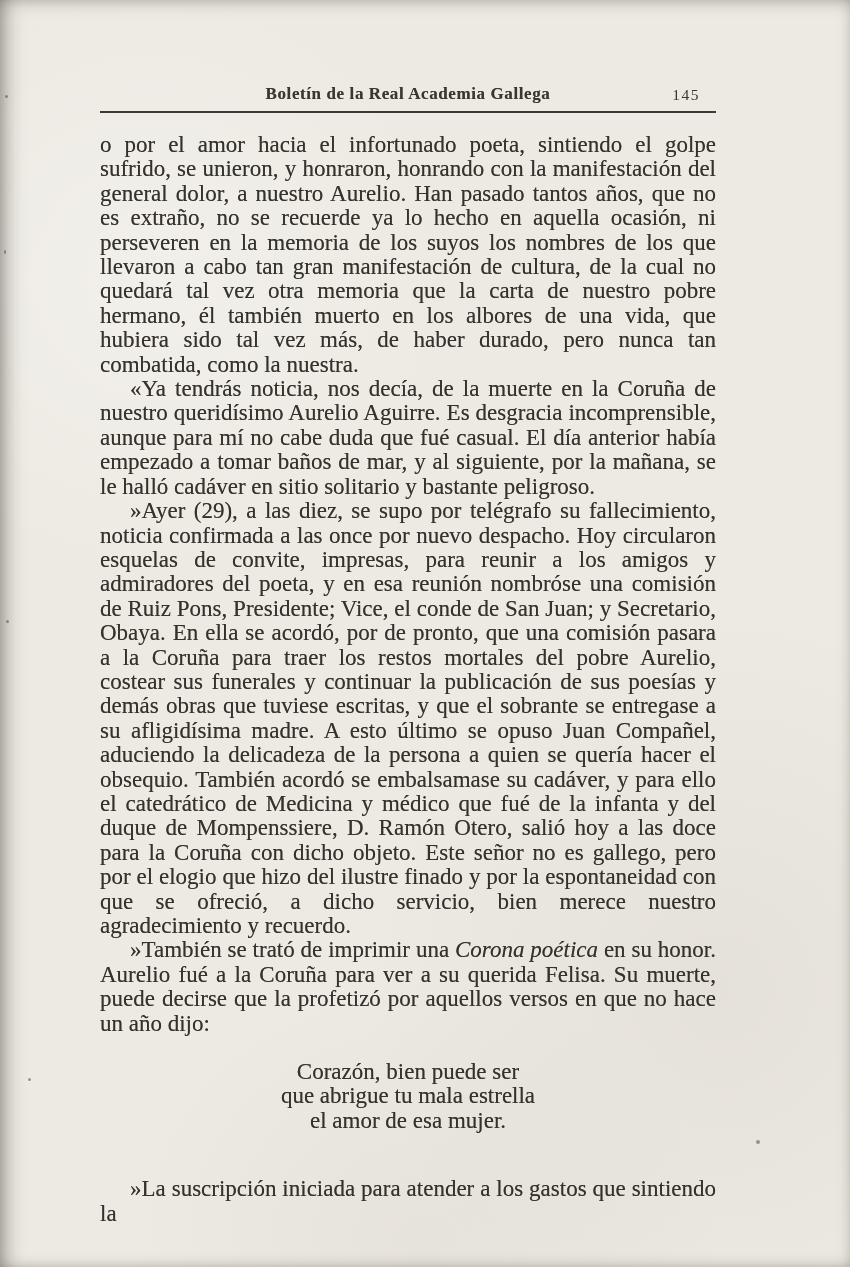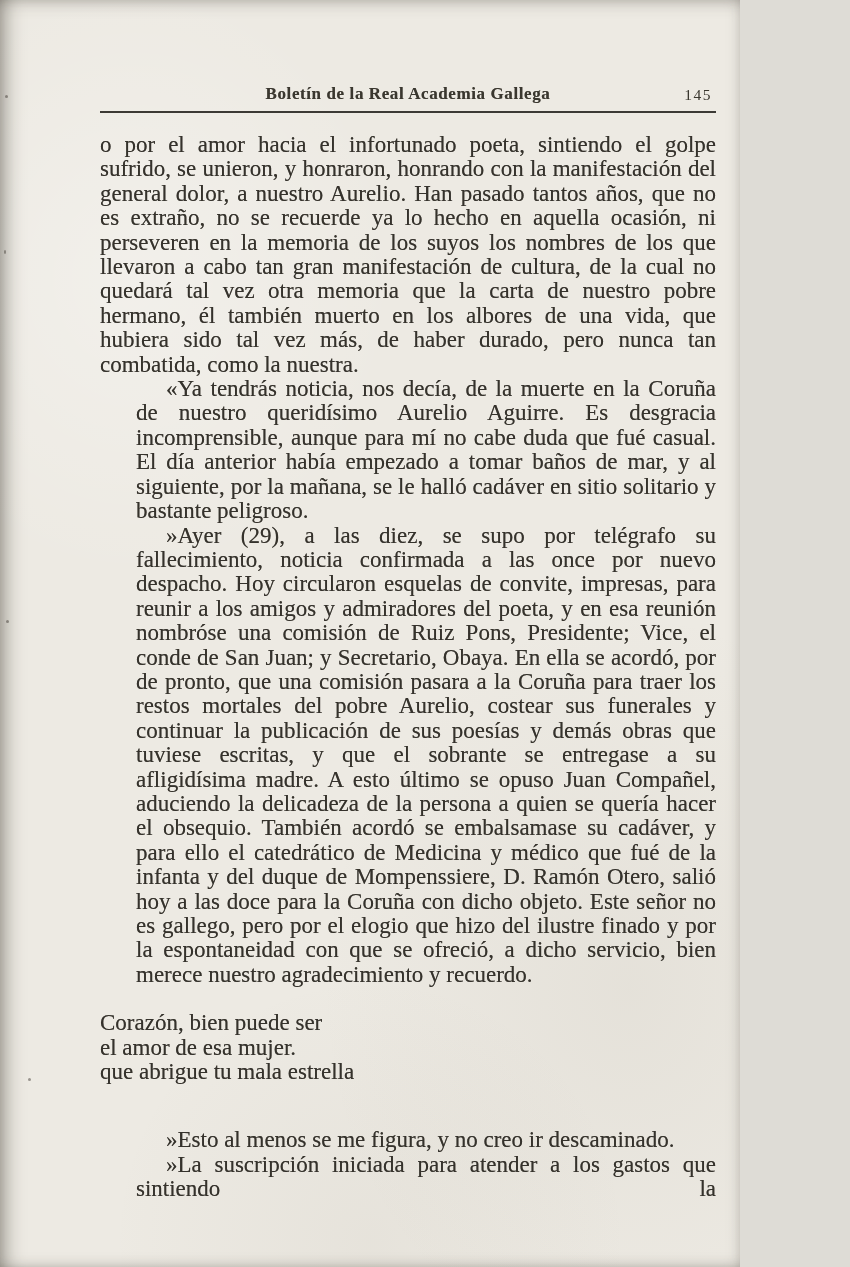--- a/index.html
+++ b/index.html
@@ -6,21 +6,21 @@
     --paper: #edeae3;
     --ink: #35322c;
     --rule: #3c3a35;
   }
   * { margin: 0; padding: 0; box-sizing: border-box; }
   html, body { background: #dedcd6; }
   body { width: 850px; font-family: "Liberation Serif", "DejaVu Serif", serif; }
 
   .sheet {
     position: relative;
-    width: 740px;
+    width: 850px;
     height: 1267px;
     overflow: hidden;
     color: var(--ink);
     background:
       radial-gradient(ellipse 60% 40% at 18% 22%, rgba(255,255,255,0.28), transparent 60%),
       radial-gradient(ellipse 70% 50% at 85% 78%, rgba(120,110,90,0.07), transparent 60%),
       radial-gradient(ellipse 50% 30% at 50% 98%, rgba(120,110,90,0.06), transparent 70%),
       var(--paper);
     box-shadow:
       inset 16px 0 20px -12px rgba(60,55,45,0.5),
@@ -39,41 +39,41 @@
   }
   .journal-title {
     font-weight: bold;
     font-size: 17px;
     letter-spacing: 0.6px;
     color: #3a372f;
     text-shadow: 0 0 0.6px rgba(40,36,30,0.5);
   }
   .page-number {
     position: absolute;
-    right: 4px;
+    right: 16px;
     top: 2px;
     font-size: 15.5px;
     letter-spacing: 1.5px;
     color: #3a372f;
   }
 
   .body-text {
     margin-top: 20px;
     font-size: 23px;
     line-height: 24.4px;
     text-align: justify;
     text-shadow: 0 0 0.5px rgba(40,36,30,0.55);
   }
   .body-text p { margin: 0; }
-  .body-text p.indent { text-indent: 30px; margin-left: 36px; }
+  .body-text p.indent { text-indent: 30px; }
   .last-line-justify { text-align-last: justify; }
 
   .work-title { font-style: italic; }
 
-  .verse { margin: 24px 0 44px 0; }
+  .verse { text-align: center; margin: 24px 0 44px 0; }
   .verse div { line-height: 24.4px; }
 
   .speck {
     position: absolute;
     background: rgba(50,45,38,0.45);
     border-radius: 50%;
   }
 </style>
 </head>
 <body>
@@ -83,28 +83,28 @@
 
     <div class="header">
       <span class="journal-title">Boletín de la Real Academia Gallega</span>
       <span class="page-number">145</span>
     </div>
 
     <div class="body-text">
       <p>o por el amor hacia el infortunado poeta, sintiendo el golpe sufrido, se unieron, y honraron, honrando con la manifestación del general dolor, a nuestro Aurelio. Han pasado tantos años, que no es extraño, no se recuerde ya lo hecho en aquella ocasión, ni perseveren en la memoria de los suyos los nombres de los que llevaron a cabo tan gran manifestación de cultura, de la cual no quedará tal vez otra memoria que la carta de nuestro pobre hermano, él también muerto en los albores de una vida, que hubiera sido tal vez más, de haber durado, pero nunca tan combatida, como la nuestra.</p>
       <p class="indent">«Ya tendrás noticia, nos decía, de la muerte en la Coruña de nuestro queridísimo Aurelio Aguirre. Es desgracia incomprensible, aunque para mí no cabe duda que fué casual. El día anterior había empezado a tomar baños de mar, y al siguiente, por la mañana, se le halló cadáver en sitio solitario y bastante peligroso.</p>
       <p class="indent">»Ayer (29), a las diez, se supo por telégrafo su fallecimiento, noticia confirmada a las once por nuevo despacho. Hoy circularon esquelas de convite, impresas, para reunir a los amigos y admiradores del poeta, y en esa reunión nombróse una comisión de Ruiz Pons, Presidente; Vice, el conde de San Juan; y Secretario, Obaya. En ella se acordó, por de pronto, que una comisión pasara a la Coruña para traer los restos mortales del pobre Aurelio, costear sus funerales y continuar la publicación de sus poesías y demás obras que tuviese escritas, y que el sobrante se entregase a su afligidísima madre. A esto último se opuso Juan Compañel, aduciendo la delicadeza de la persona a quien se quería hacer el obsequio. También acordó se embalsamase su cadáver, y para ello el catedrático de Medicina y médico que fué de la infanta y del duque de Mompenssiere, D. Ramón Otero, salió hoy a las doce para la Coruña con dicho objeto. Este señor no es gallego, pero por el elogio que hizo del ilustre finado y por la espontaneidad con que se ofreció, a dicho servicio, bien merece nuestro agradecimiento y recuerdo.</p>
+      <p class="indent"><span>»También se trató de imprimir una </span><em class="work-title">Corona poética</em><span> en su honor. Aurelio fué a la Coruña para ver a su querida Felisa. Su muerte, puede decirse que la profetizó por aquellos versos en que no hace un año dijo:</span></p>
 
       <div class="verse">
         <div>Corazón, bien puede ser</div>
+        <div>que abrigue tu mala estrella</div>
         <div>el amor de esa mujer.</div>
-        <div>que abrigue tu mala estrella</div>
       </div>
 
-      <p class="indent">»Esto al menos se me figura, y no creo ir descaminado.</p>
       <p class="indent last-line-justify">»La suscripción iniciada para atender a los gastos que sintiendo la</p>
     </div>
 
   </div>
 
   <div class="speck" style="left:5px; top:95px; width:3px; height:3px;"></div>
   <div class="speck" style="left:4px; top:250px; width:2px; height:4px;"></div>
   <div class="speck" style="left:6px; top:620px; width:3px; height:3px;"></div>
   <div class="speck" style="left:28px; top:1078px; width:3px; height:3px;"></div>
   <div class="speck" style="left:756px; top:1140px; width:4px; height:4px;"></div>

